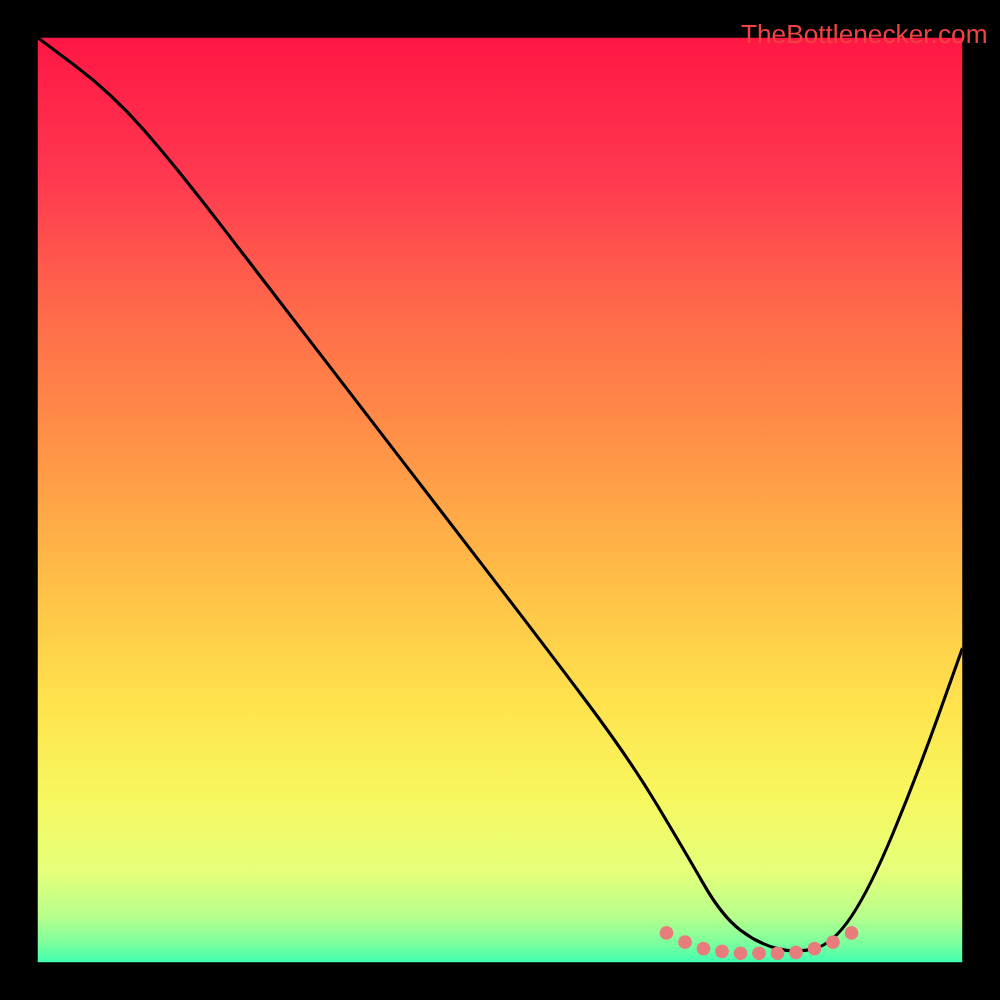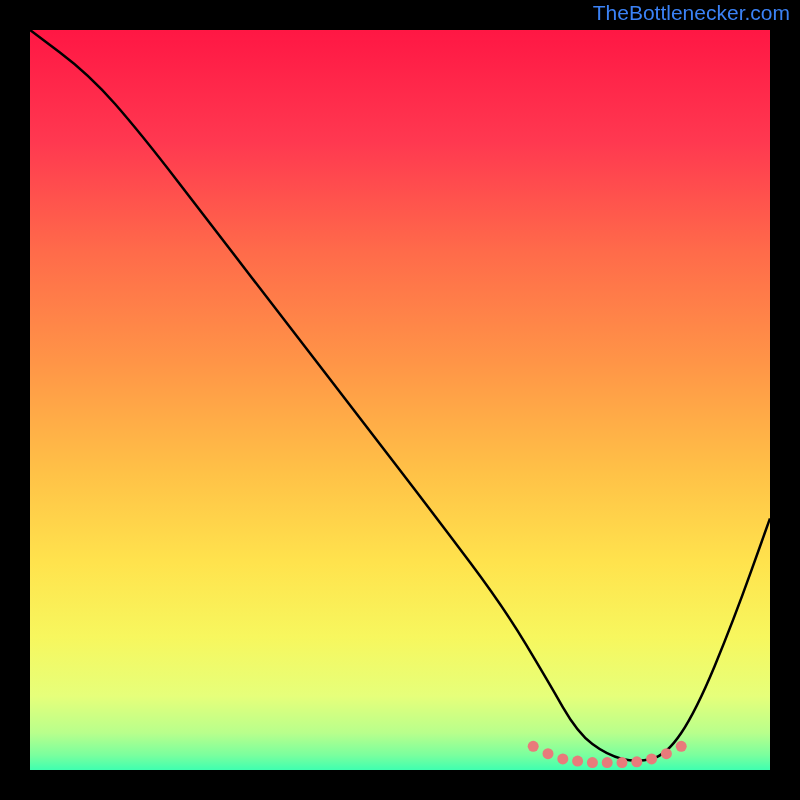--- a/index.html
+++ b/index.html
@@ -9,23 +9,23 @@
     }
     body {
       width: 800px;
       height: 800px;
       background: #000;
       position: relative;
       font-family: Arial, sans-serif;
     }
     .attribution {
       position: absolute;
-      top: 1px;
+      top: 16px;
       right: 10px;
-      color: #3b82f6;
+      color: #ef4444;
       font-size: 21px;
       font-weight: normal;
       z-index: 10;
       text-align: right;
     }
     .chart-area {
       position: absolute;
       top: 30px;
       left: 30px;
       width: 740px;

